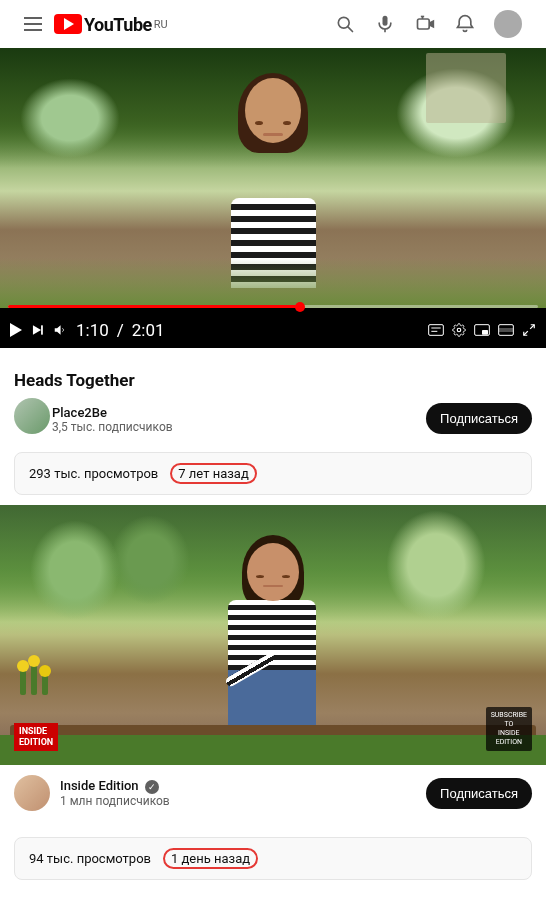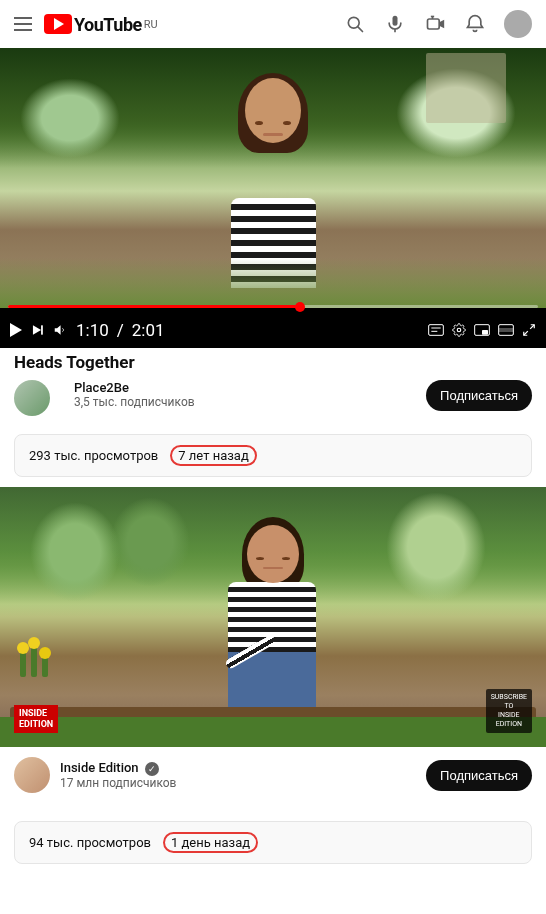--- a/index.html
+++ b/index.html
@@ -11,21 +11,21 @@
       font-size: 14px;
       color: #0f0f0f;
       overflow-x: hidden;
     }
 
     
     .header {
       display: flex;
       align-items: center;
       justify-content: space-between;
-      padding: 8px 14px;
+      padding: 8px 24px;
       background: #fff;
       height: 48px;
     }
     .header-left { display: flex; align-items: center; gap: 12px; }
     .hamburger { display: flex; flex-direction: column; gap: 4px; cursor: pointer; }
     .hamburger span { width: 18px; height: 2px; background: #606060; display: block; }
     .youtube-logo { display: flex; align-items: center; gap: 2px; }
     .yt-icon { background: #ff0000; border-radius: 4px; width: 28px; height: 20px; display: flex; align-items: center; justify-content: center; }
     .yt-play { width: 0; height: 0; border-top: 6px solid transparent; border-bottom: 6px solid transparent; border-left: 10px solid white; margin-left: 2px; }
     .yt-text { font-size: 18px; font-weight: 700; letter-spacing: -0.5px; color: #0f0f0f; }
@@ -124,26 +124,26 @@
       gap: 8px;
       color: #fff;
     }
     .ctrl-btn { cursor: pointer; display: flex; align-items: center; justify-content: center; }
     .play-triangle { width: 0; height: 0; border-top: 7px solid transparent; border-bottom: 7px solid transparent; border-left: 12px solid white; }
     .time-text { font-size: 17px; color: #fff; white-space: nowrap; }
     .ctrl-spacer { flex: 1; }
     .ctrl-right { display: flex; align-items: center; gap: 8px; }
 
     
-    .video-info { padding: 4px 14px 6px; }
+    .video-info { padding: 22px 14px 6px; }
     .video-title { font-size: 17px; font-weight: 700; color: #0f0f0f; margin-bottom: 8px; }
 
     
     .channel-row {
-      display: flex; align-items: flex-start; gap: 24px;
+      display: flex; align-items: flex-end; gap: 2px;
       margin-bottom: 8px;
     }
     .channel-avatar {
       width: 36px; height: 36px; border-radius: 50%;
       background: linear-gradient(135deg, #b0c4b0, #6a9a6a);
       flex-shrink: 0;
     }
     .channel-info { flex: 1; }
     .channel-name { font-size: 13px; font-weight: 500; color: #0f0f0f; }
     .channel-subs { font-size: 12px; color: #606060; }
@@ -276,21 +276,21 @@
       position: absolute;
       top: 0; left: 0; right: 0;
       height: 130px;
       background: linear-gradient(180deg, #3d6030 0%, #5a8a3a 60%, transparent 100%);
       opacity: 0.7;
     }
 
     
     .video-info-2 { padding: 10px 14px 6px; }
     .video-title-2 { font-size: 17px; font-weight: 700; color: #0f0f0f; margin-bottom: 8px; }
-    .channel-row-2 { display: flex; align-items: center; gap: 10px; margin-bottom: 18px; }
+    .channel-row-2 { display: flex; align-items: center; gap: 10px; margin-bottom: 8px; }
     .channel-avatar-2 {
       width: 36px; height: 36px; border-radius: 50%;
       background: linear-gradient(135deg, #e0c0a0, #c09070);
       flex-shrink: 0;
     }
     .verified-icon {
       display: inline-flex; align-items: center; justify-content: center;
       width: 14px; height: 14px;
       background: #606060;
       border-radius: 50%;
@@ -302,21 +302,21 @@
     .stats-row-2 {
       background: #f9f9f9;
       border: 1px solid #e5e5e5;
       border-radius: 8px;
       padding: 10px 14px;
       display: flex;
       align-items: center;
       gap: 6px;
       font-size: 13px;
       color: #0f0f0f;
-      margin: 4px 14px 10px;
+      margin: 12px 14px 10px;
     }
 
     
     svg { display: block; }
   </style>
 </head>
 <body>
 
 <div class="header">
   <div class="header-left">
@@ -531,21 +531,21 @@
 </div>
 
 <div class="video-info-2">
   <div class="channel-row-2">
     <div class="channel-avatar-2"></div>
     <div class="channel-info">
       <div class="channel-name">
         <span>Inside Edition</span>
         <span class="verified-icon">✓</span>
       </div>
-      <div class="channel-subs">17 млн подписчиков</div>
+      <div class="channel-subs">1 млн подписчиков</div>
     </div>
     <button class="subscribe-btn">Подписаться</button>
   </div>
 </div>
 
 <div class="stats-row-2">
   <span>94 тыс. просмотров</span>
   <span> </span>
   <span class="circled">1 день назад</span>
 </div>

